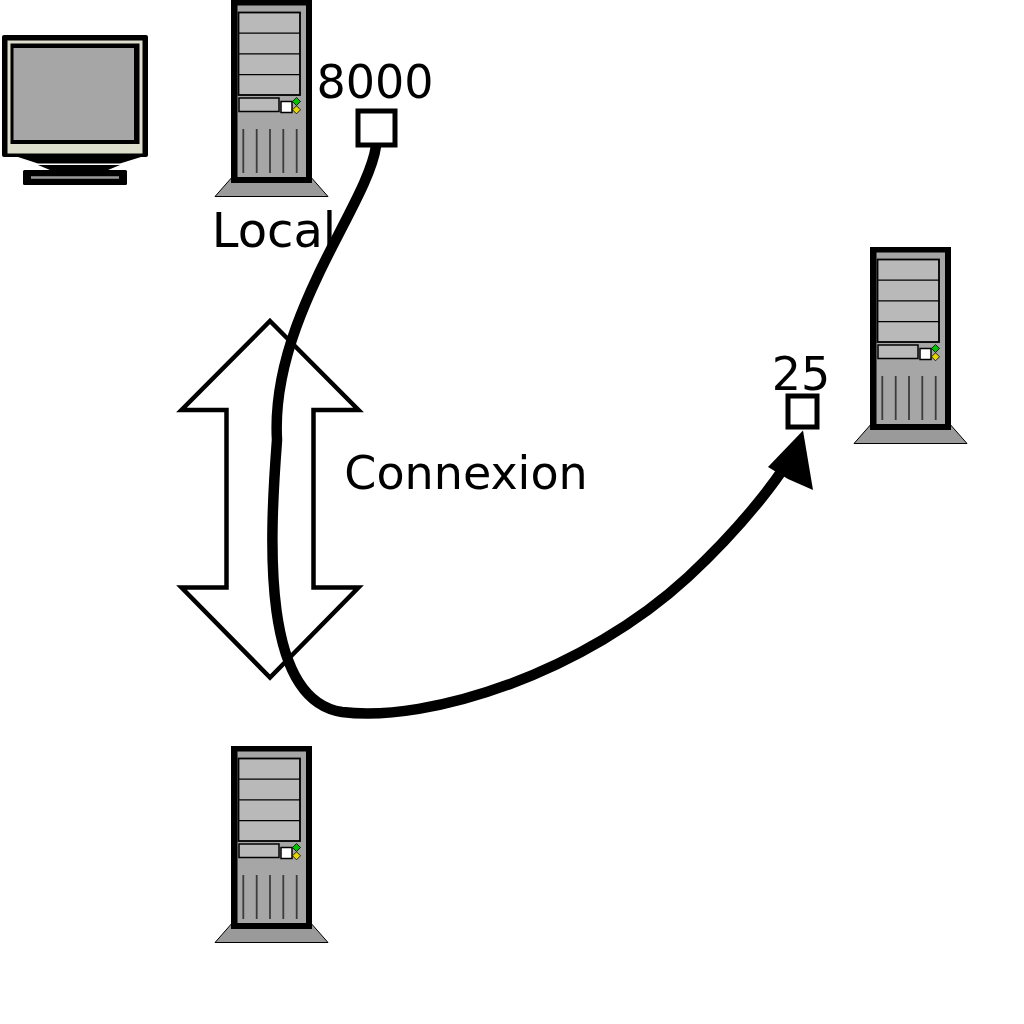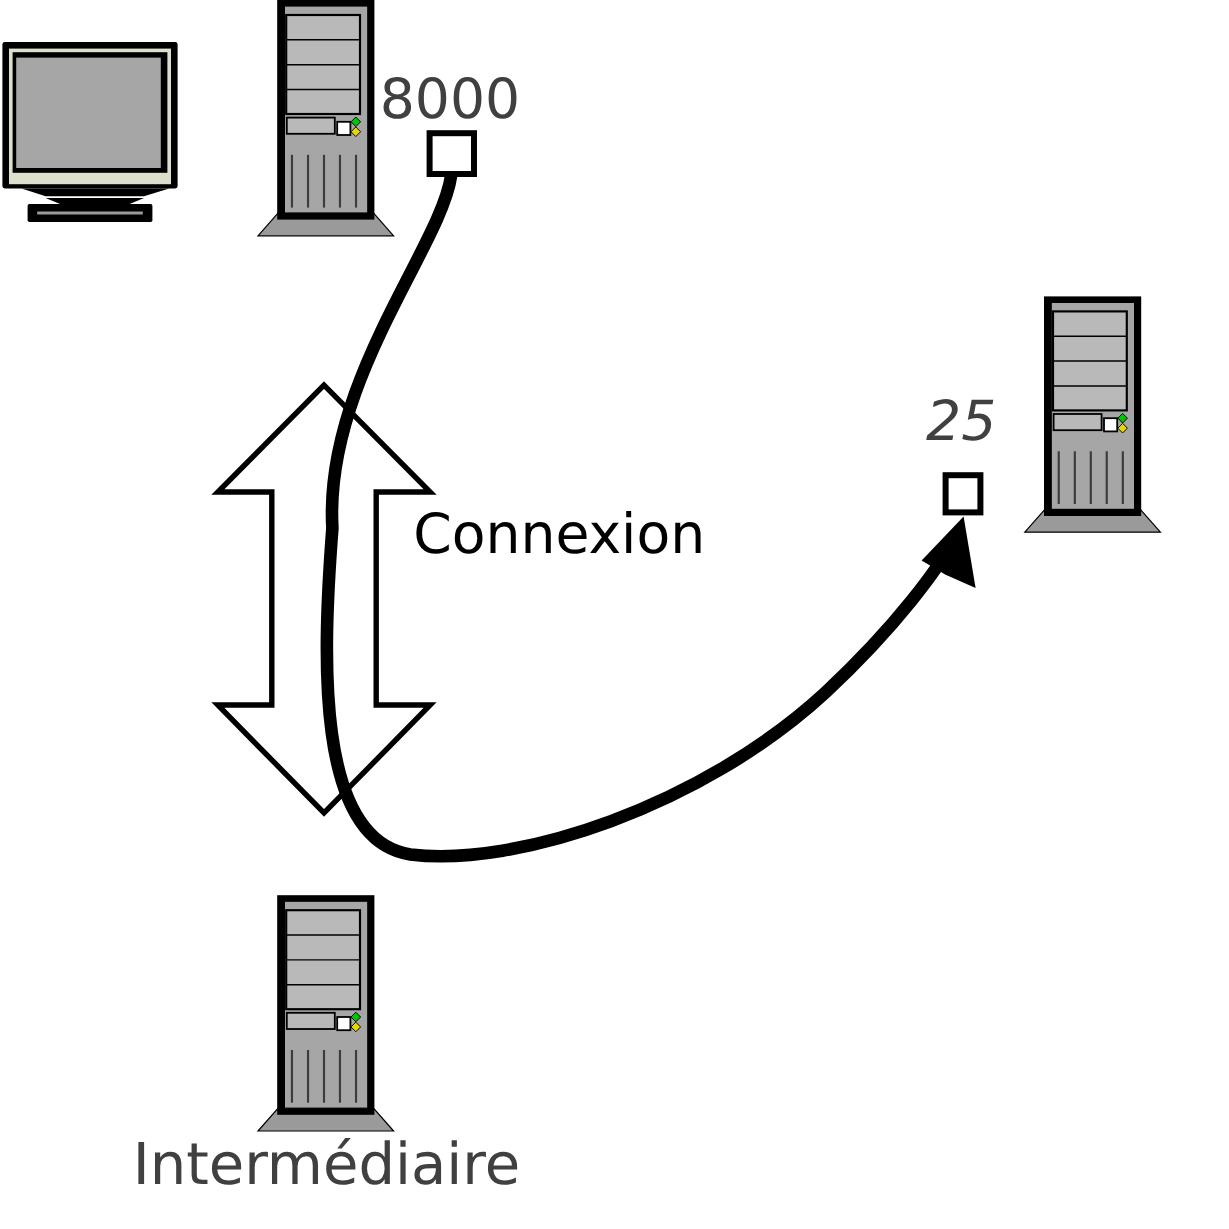--- a/index.html
+++ b/index.html
@@ -3,26 +3,26 @@
 <meta charset="utf-8">
 <style>
   html,body{margin:0;padding:0;background:#fff;}
   .canvas{
     position:relative;width:1024px;height:1024px;background:#ffffff;
     overflow:hidden;font-family:"DejaVu Sans","Liberation Sans",sans-serif;
   }
   .art{position:absolute;left:0;top:0;}
   .lbl{
     position:absolute;transform:translateX(-50%);
-    color:#404040;line-height:1;white-space:nowrap;font-size:46px;
+    color:#000000;line-height:1;white-space:nowrap;font-size:46px;
   }
   .lbl-name{font-size:48px;}
   .lbl-conn{
     position:absolute;transform:translateX(-50%);
-    color:#000;font-size:46px;line-height:53px;text-align:center;white-space:nowrap;
+    color:#000;font-size:46px;line-height:53px;text-align:center;white-space:nowrap;margin-top:28px;
   }
 </style>
 </head>
 <body>
 
 <div class="canvas">
 
   <svg class="art" width="1024" height="1024" viewBox="0 0 1024 1024">
 
     <defs>
@@ -67,22 +67,22 @@
 
     <path d="M 376 146 C 368 205 270 318 277 440 C 269 545 262 700 342 712 C 430 723 585 672 688 577 C 748 521 783 472 794 451" fill="none" stroke="#000000" stroke-width="10.5"></path>
     <polygon points="803,430.5 768,467 788,479 813,490" fill="#000000"></polygon>
 
     <rect x="358" y="111" width="37" height="34" fill="#ffffff" stroke="#000000" stroke-width="5"></rect>
     <rect x="788" y="396" width="29" height="31" fill="#ffffff" stroke="#000000" stroke-width="5"></rect>
   </svg>
 
   <div class="lbl" style="left:375px;top:59px;">8000</div>
 
+  <div class="lbl lbl-name" style="left:274px;top:206px;">Local</div>
 
   <div class="lbl-conn" style="left:466px;top:419px;">
     <div>Connexion</div>
   </div>
 
-  <div class="lbl" style="left:801px;top:328px;font-style:italic;">25</div>
+  <div class="lbl" style="left:801px;top:351px;">25</div>
 
 
-  <div class="lbl lbl-name" style="left:272px;top:947px;">Intermédiaire</div>
 </div>
 
 </body></html>

